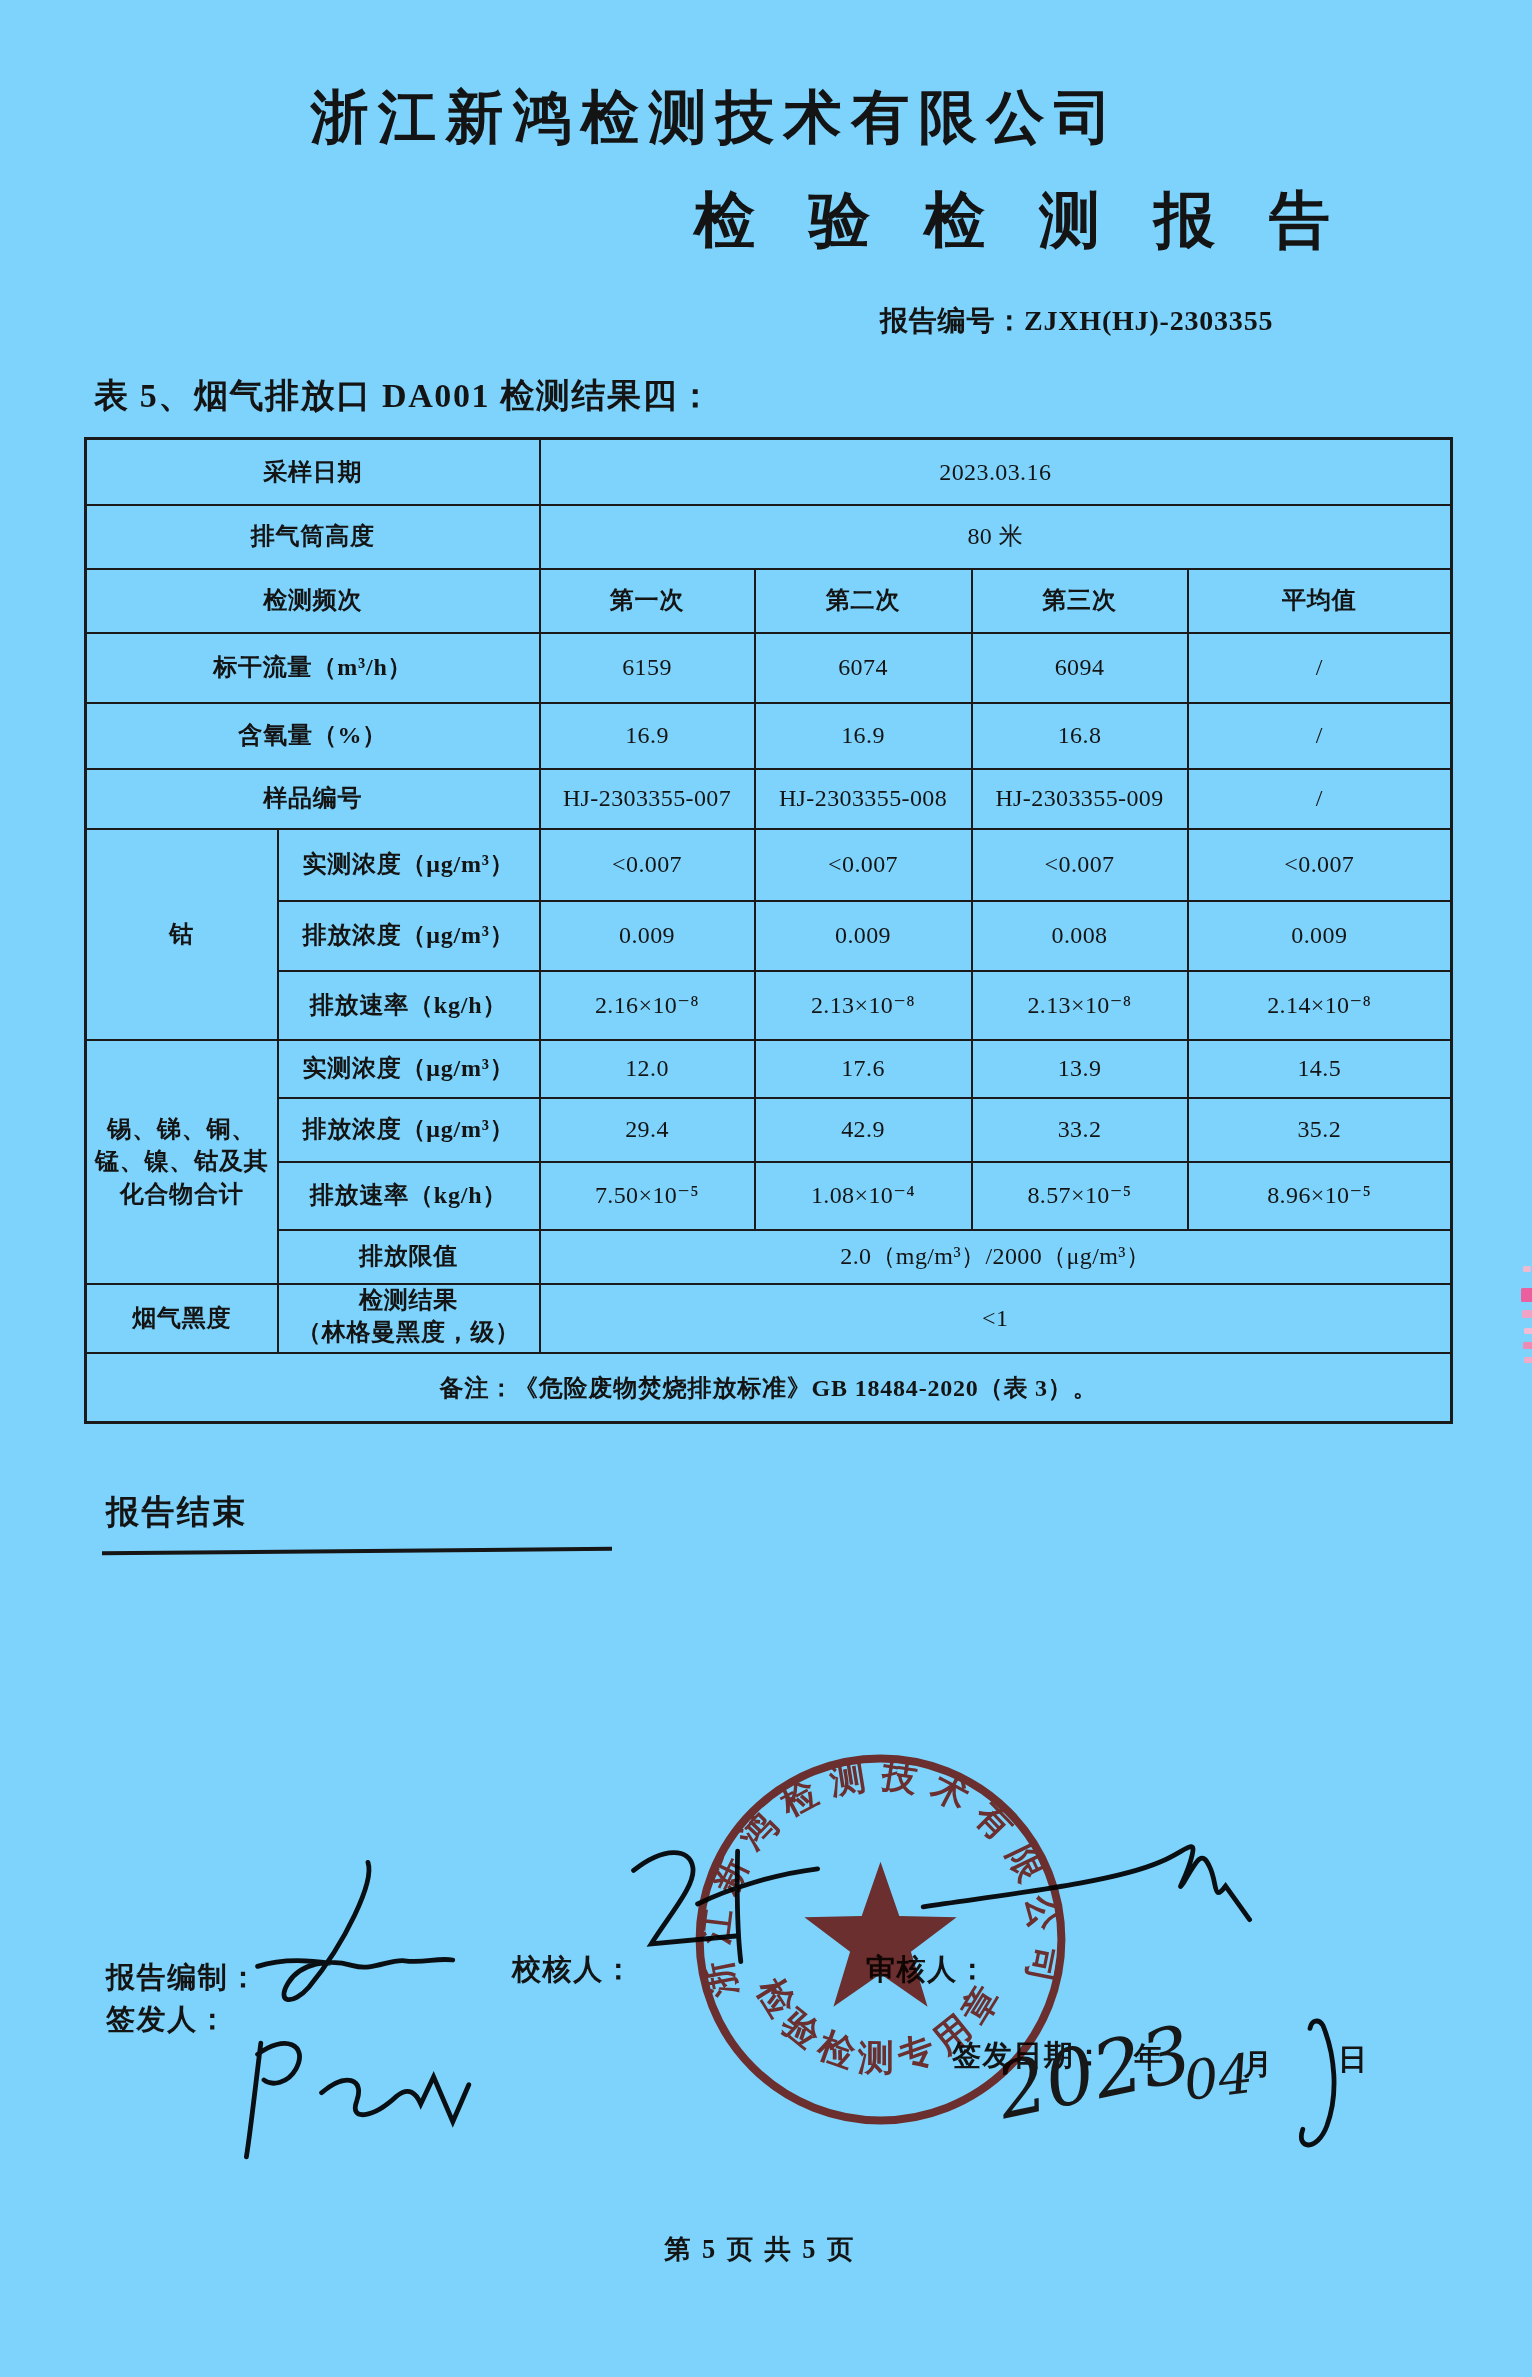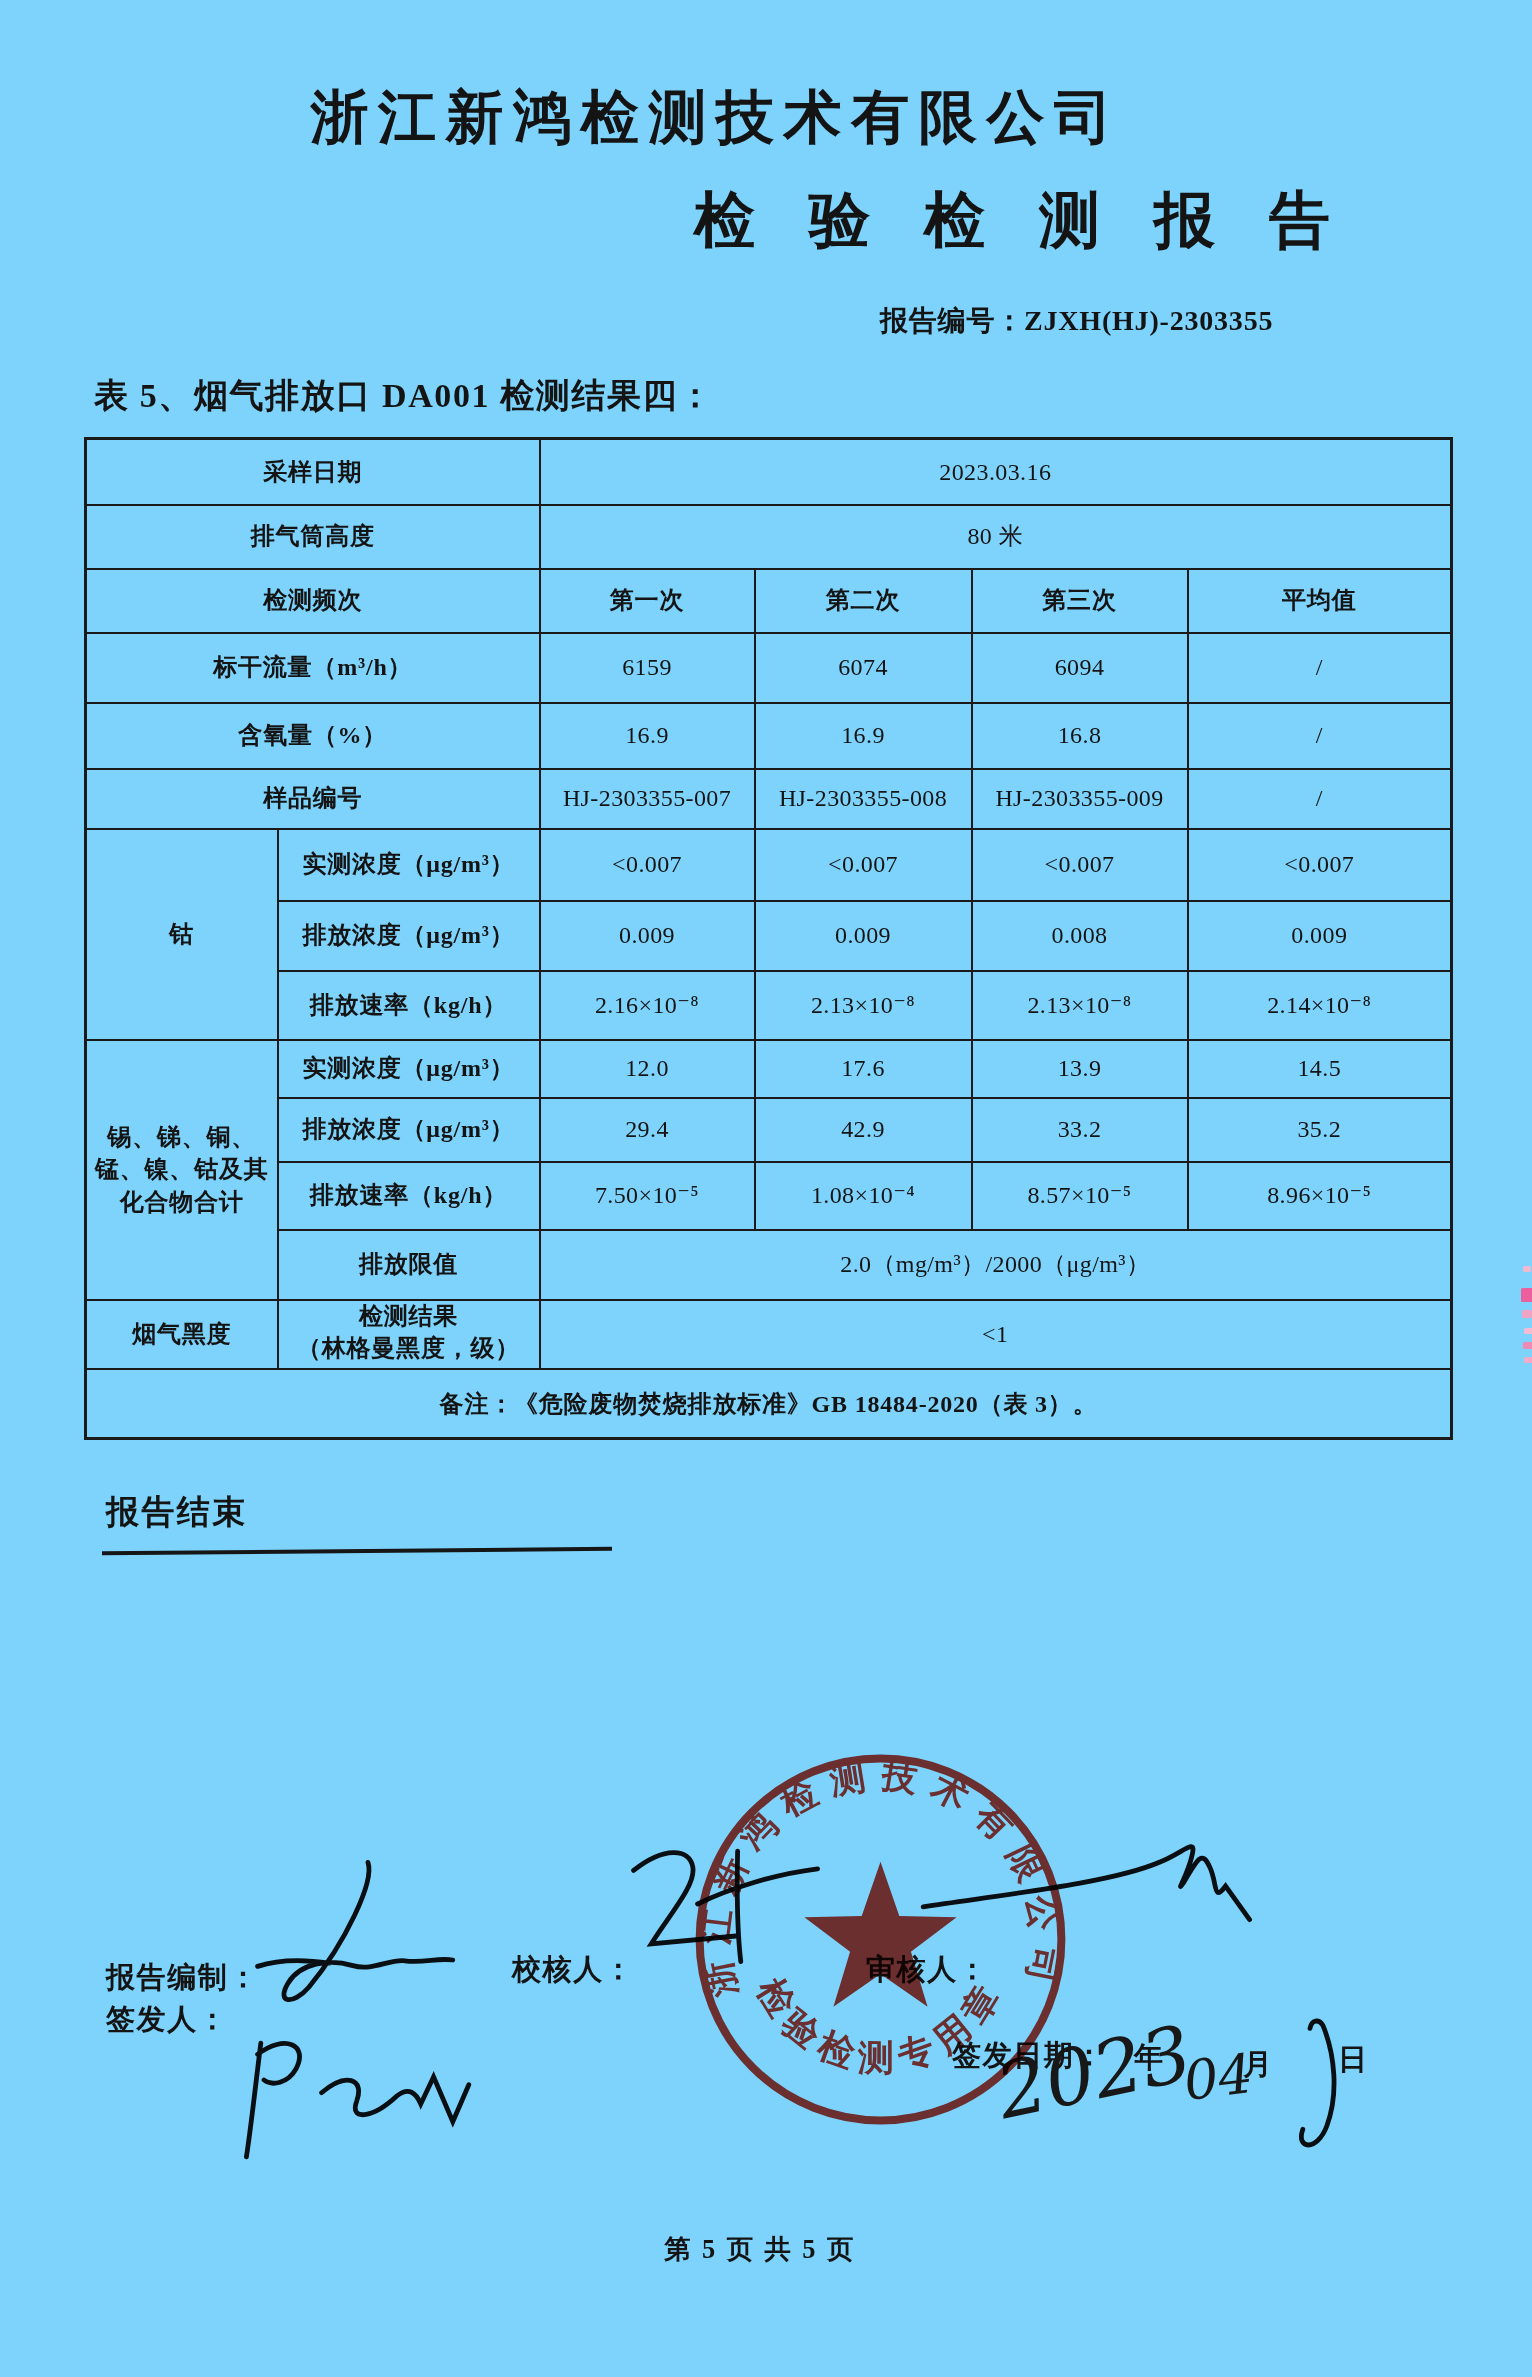--- a/index.html
+++ b/index.html
@@ -173,21 +173,21 @@
         <td class="val">33.2</td>
         <td class="val">35.2</td>
       </tr>
       <tr style="height:68px">
         <td class="lbl">排放速率（kg/h）</td>
         <td class="val">7.50×10⁻⁵</td>
         <td class="val">1.08×10⁻⁴</td>
         <td class="val">8.57×10⁻⁵</td>
         <td class="val">8.96×10⁻⁵</td>
       </tr>
-      <tr style="height:70px">
+      <tr style="height:54px">
         <td class="lbl">排放限值</td>
         <td colspan="4" class="val">2.0（mg/m³）/2000（μg/m³）</td>
       </tr>
 
       <tr style="height:67px">
         <td class="lbl">烟气黑度</td>
         <td class="lbl pre">检测结果
 （林格曼黑度，级）</td>
         <td colspan="4" class="val">&lt;1</td>
       </tr>

